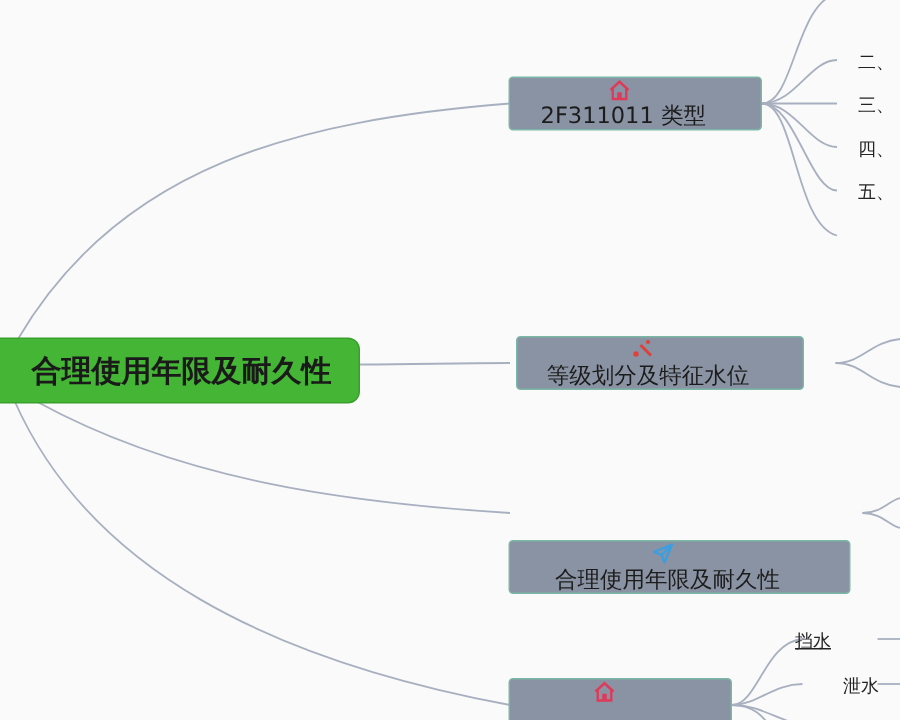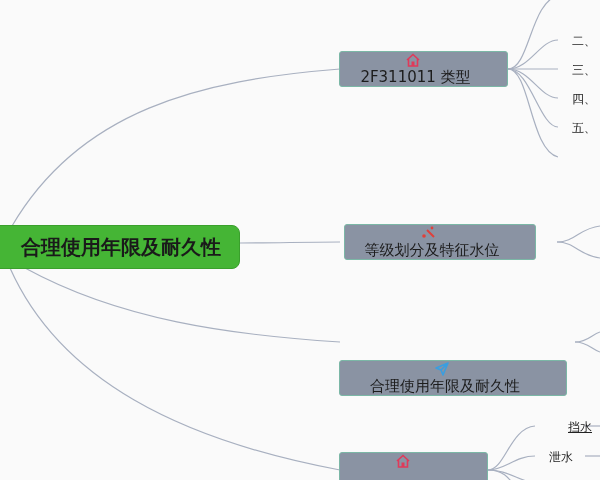--- a/index.html
+++ b/index.html
@@ -113,16 +113,16 @@
   </div>
 
   <div class="topic" style="left:339px; top:452px; width:149px;">
     <span class="ic">
       <svg width="16" height="16" viewBox="0 0 16 16">
           <path d="M2 8 L8 2.5 L14 8 M3.5 7 V14 H12.5 V7" fill="none" stroke="#e03a5a" stroke-width="1.6"></path>
           <rect x="6.5" y="9.5" width="3" height="4.5" fill="#e03a5a"></rect>
         </svg>
     </span>
   </div>
-  <span class="leaf" style="left:568px; top:419px;text-decoration:underline;">挡水</span>
-  <span class="leaf" style="left:549px; top:449px;">泄水</span>
+  <span class="leaf" style="left:530px; top:419px;text-decoration:underline;">挡水</span>
+  <span class="leaf" style="left:562px; top:449px;">泄水</span>
 
 </div>
 
 </body></html>

